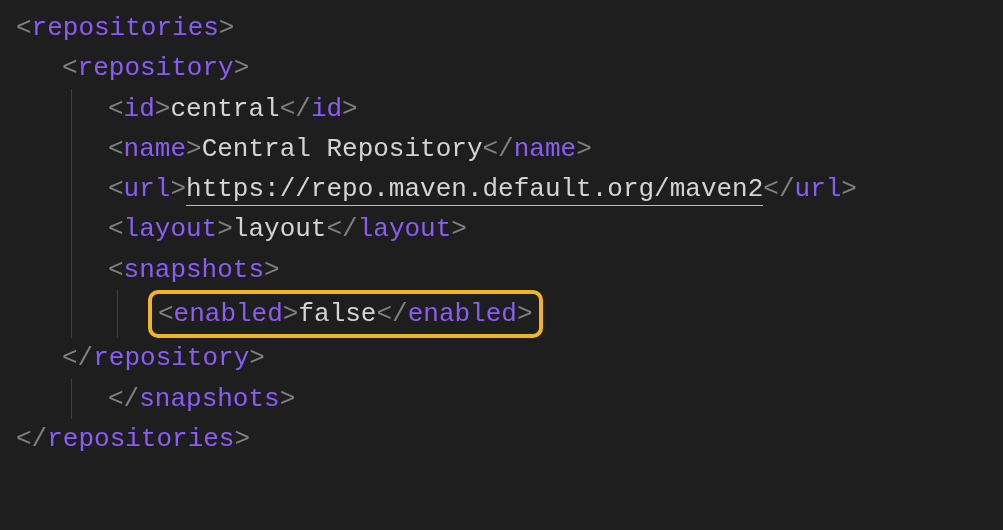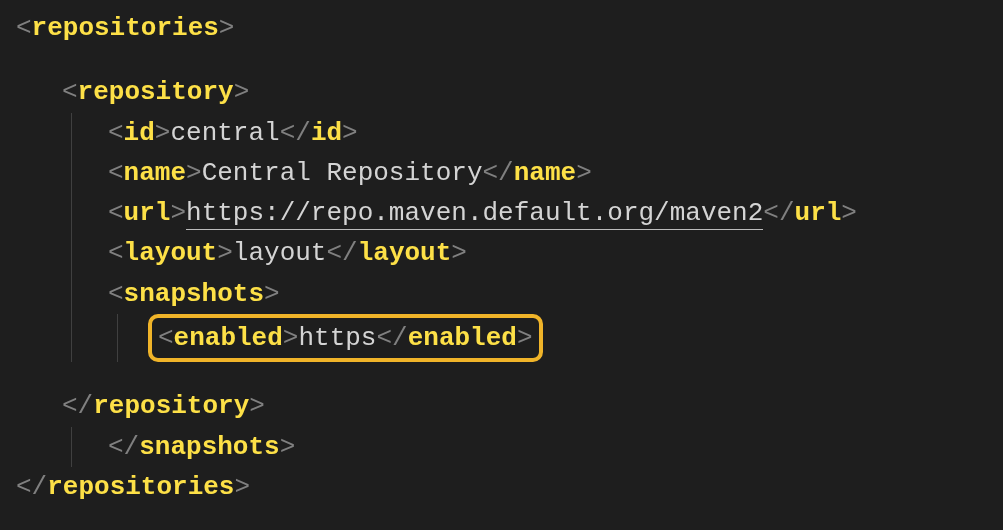--- a/index.html
+++ b/index.html
@@ -12,42 +12,42 @@
       line-height: 1.55;
       width: 1003px;
       height: 530px;
       overflow: hidden;
     }
     .code-line {
       white-space: pre;
       position: relative;
     }
     .bracket { color: #808080; }
-    .tag { color: #fde047; font-weight: bold; }
+    .tag { color: #8b5cf6; }
     .text { color: #d4d4d4; margin-top: 36px; }
     .guide {
       position: absolute;
       left: 0;
       top: 0;
       bottom: 0;
       width: 1px;
       background: #404040;
     }
     .url {
       border-bottom: 1px solid #bbbbbb;
       padding-bottom: 1px;
     }
     .highlight-box {
       display: inline-block;
       border: 4px solid #f0b429;
       border-radius: 10px;
       padding: 0px 6px;
       margin-left: -6px;
     }
-    .indent1 { padding-left: 46px; margin-top: 24px; }
+    .indent1 { padding-left: 46px; }
     .indent2 { padding-left: 92px; }
     .indent3 { padding-left: 138px; }
     .guide-c1 { left: 55px; }
     .guide-c2 { left: 101px; }
   </style>
 </head>
 <body>
 
 <div>
 
@@ -58,21 +58,21 @@
 <div class="code-line indent2"><span class="guide guide-c1"></span><span class="bracket">&lt;</span><span class="tag">id</span><span class="bracket">&gt;</span><span class="text">central</span><span class="bracket">&lt;/</span><span class="tag">id</span><span class="bracket">&gt;</span></div>
 
 <div class="code-line indent2"><span class="guide guide-c1"></span><span class="bracket">&lt;</span><span class="tag">name</span><span class="bracket">&gt;</span><span class="text">Central Repository</span><span class="bracket">&lt;/</span><span class="tag">name</span><span class="bracket">&gt;</span></div>
 
 <div class="code-line indent2"><span class="guide guide-c1"></span><span class="bracket">&lt;</span><span class="tag">url</span><span class="bracket">&gt;</span><span class="text url">https://repo.maven.default.org/maven2</span><span class="bracket">&lt;/</span><span class="tag">url</span><span class="bracket">&gt;</span></div>
 
 <div class="code-line indent2"><span class="guide guide-c1"></span><span class="bracket">&lt;</span><span class="tag">layout</span><span class="bracket">&gt;</span><span class="text">layout</span><span class="bracket">&lt;/</span><span class="tag">layout</span><span class="bracket">&gt;</span></div>
 
 <div class="code-line indent2"><span class="guide guide-c1"></span><span class="bracket">&lt;</span><span class="tag">snapshots</span><span class="bracket">&gt;</span></div>
 
-<div class="code-line indent3"><span class="guide guide-c1"></span><span class="guide guide-c2"></span><span class="highlight-box"><span class="bracket">&lt;</span><span class="tag">enabled</span><span class="bracket">&gt;</span><span class="text">https</span><span class="bracket">&lt;/</span><span class="tag">enabled</span><span class="bracket">&gt;</span></span></div>
+<div class="code-line indent3"><span class="guide guide-c1"></span><span class="guide guide-c2"></span><span class="highlight-box"><span class="bracket">&lt;</span><span class="tag">enabled</span><span class="bracket">&gt;</span><span class="text">false</span><span class="bracket">&lt;/</span><span class="tag">enabled</span><span class="bracket">&gt;</span></span></div>
 
 <div class="code-line indent1"><span class="bracket">&lt;/</span><span class="tag">repository</span><span class="bracket">&gt;</span></div>
 
 <div class="code-line indent2"><span class="guide guide-c1"></span><span class="bracket">&lt;/</span><span class="tag">snapshots</span><span class="bracket">&gt;</span></div>
 
 <div class="code-line"><span class="bracket">&lt;/</span><span class="tag">repositories</span><span class="bracket">&gt;</span></div>
 
 </div>
 
 </body></html>

